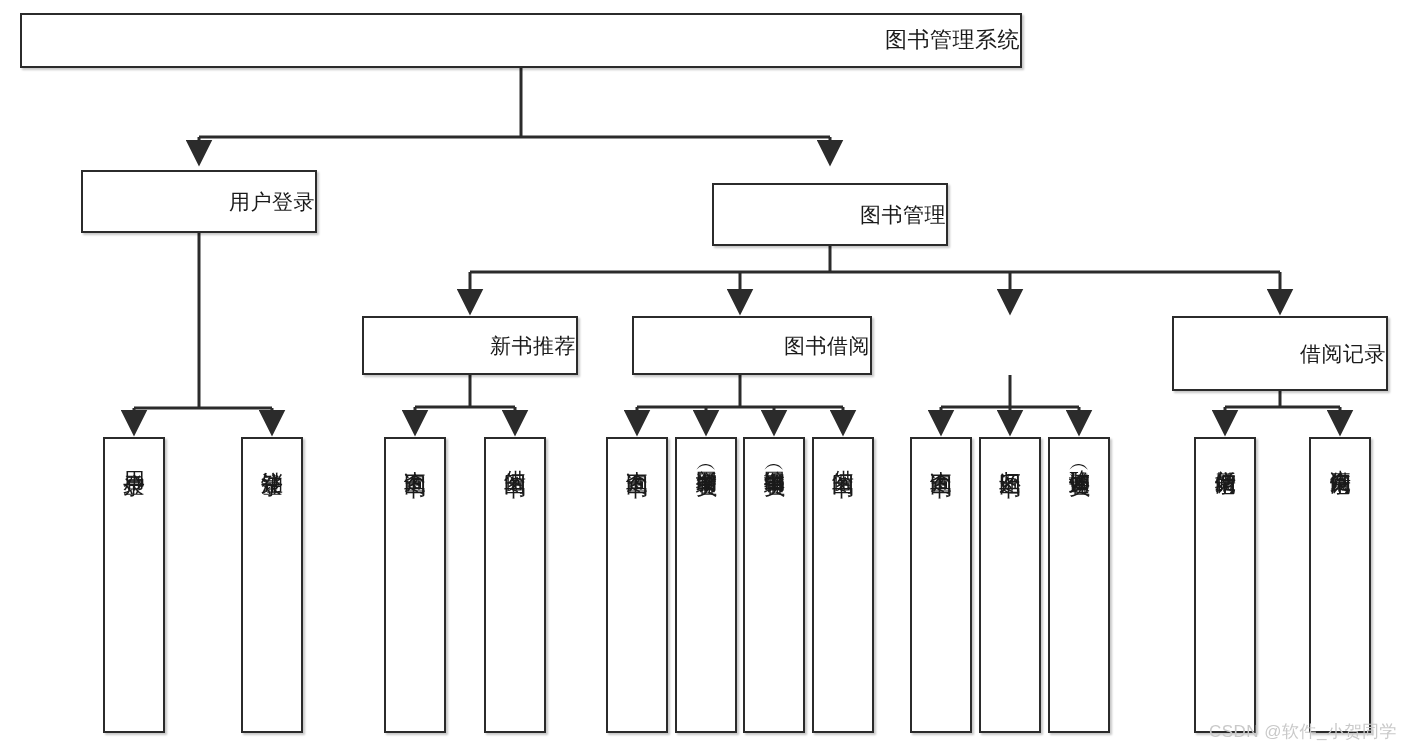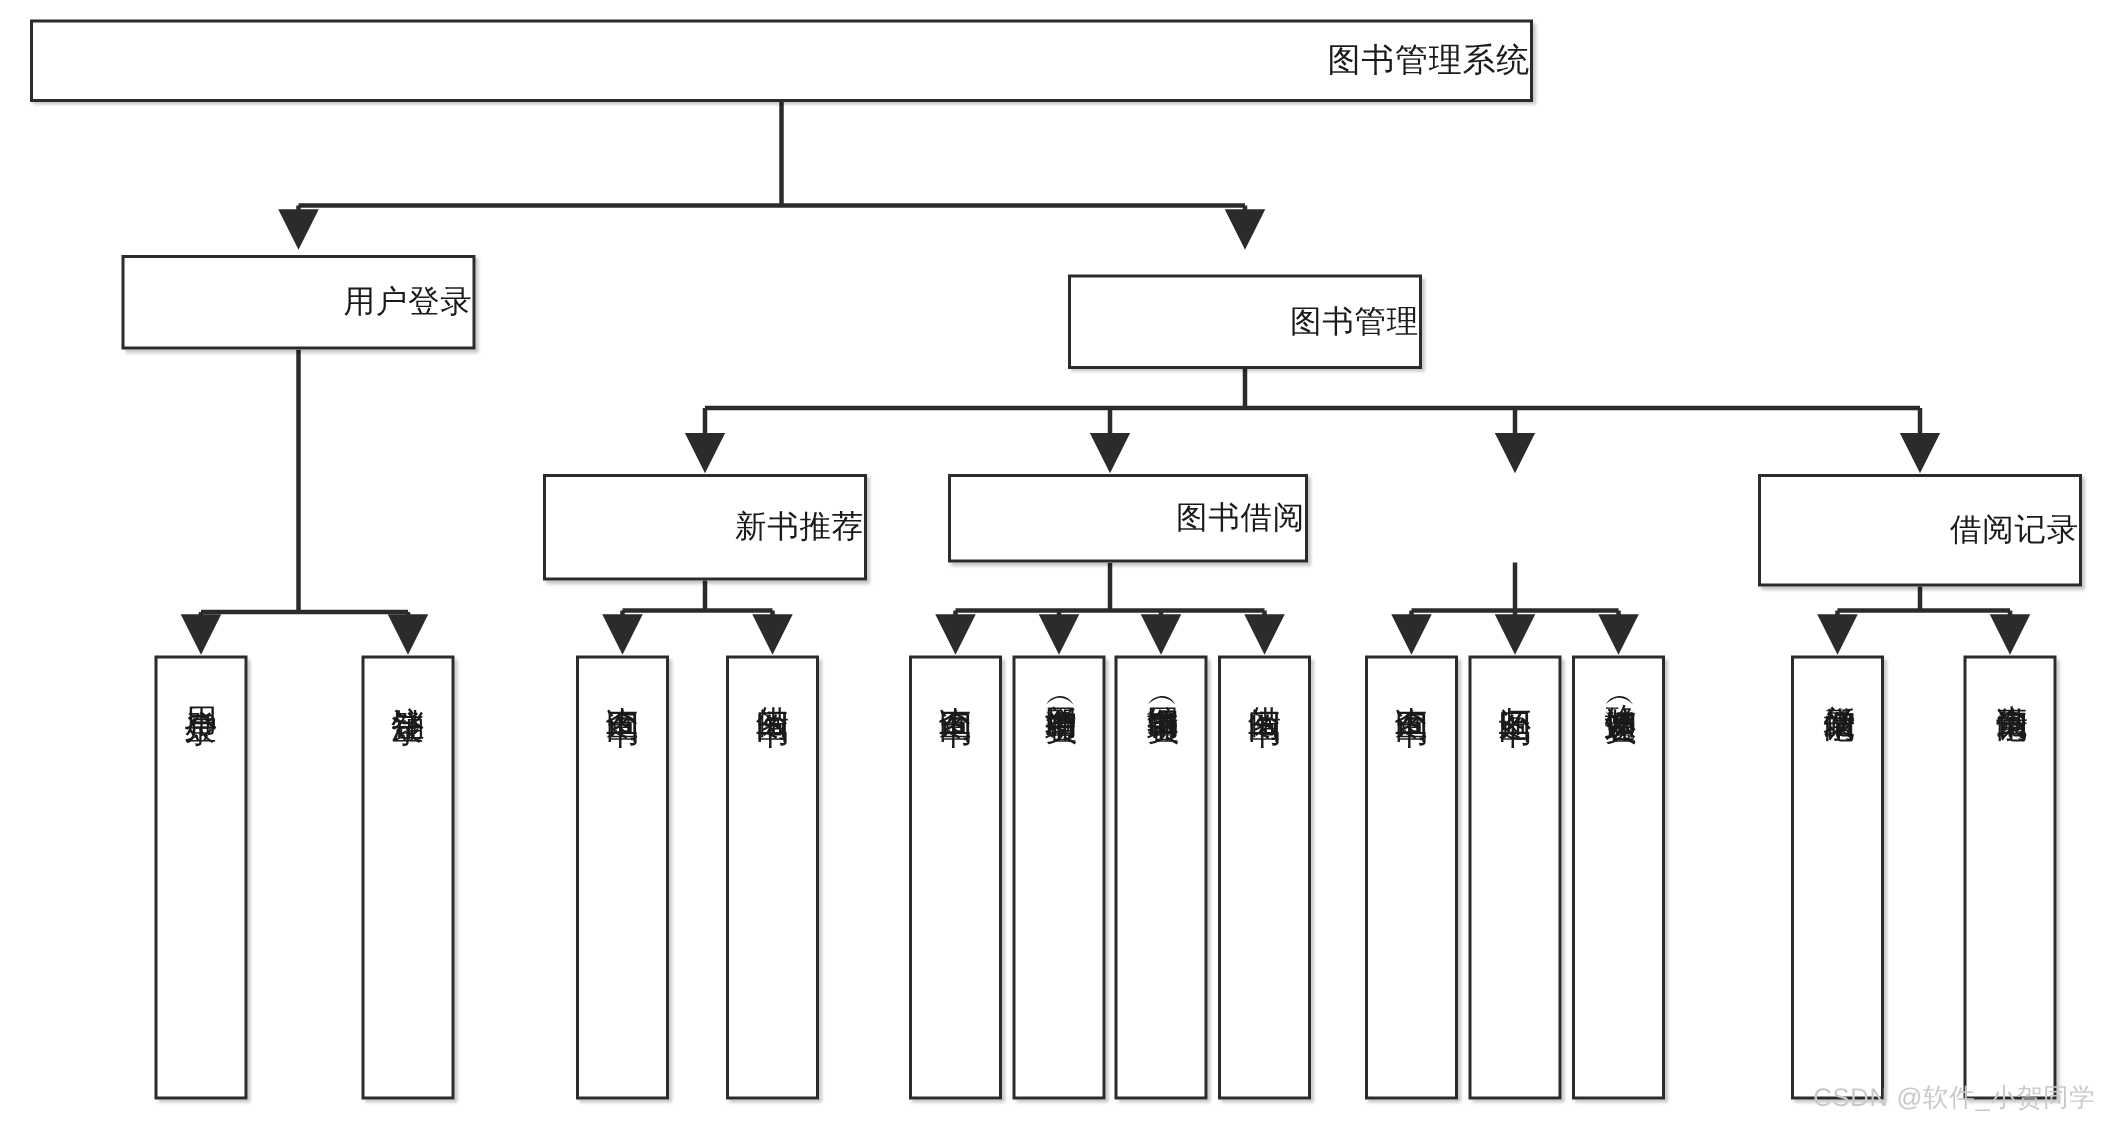--- a/index.html
+++ b/index.html
@@ -140,21 +140,21 @@
     <span class="node-label">图书管理系统</span>
   </div>
 
   <div class="node horiz" style="left:81px; top:170px; width:236px; height:63px;">
     <span class="node-label">用户登录</span>
   </div>
   <div class="node horiz" style="left:712px; top:170px; width:236px; height:63px;margin-top:13px;">
     <span class="node-label">图书管理</span>
   </div>
 
-  <div class="node horiz" style="left:362px; top:316px; width:216px; height:71px;padding-left:16px;">
+  <div class="node horiz" style="left:362px; top:316px; width:216px; height:59px;padding-left:16px;">
     <span class="node-label">新书推荐</span>
   </div>
   <div class="node horiz" style="left:632px; top:316px; width:240px; height:59px;">
     <span class="node-label">图书借阅</span>
   </div>
   <div class="node horiz" style="left:1172px; top:316px; width:216px; height:75px;">
     <span class="node-label">借阅记录</span>
   </div>
 
   <div class="node vert" style="left:103px; top:437px; width:62px; height:296px;">

